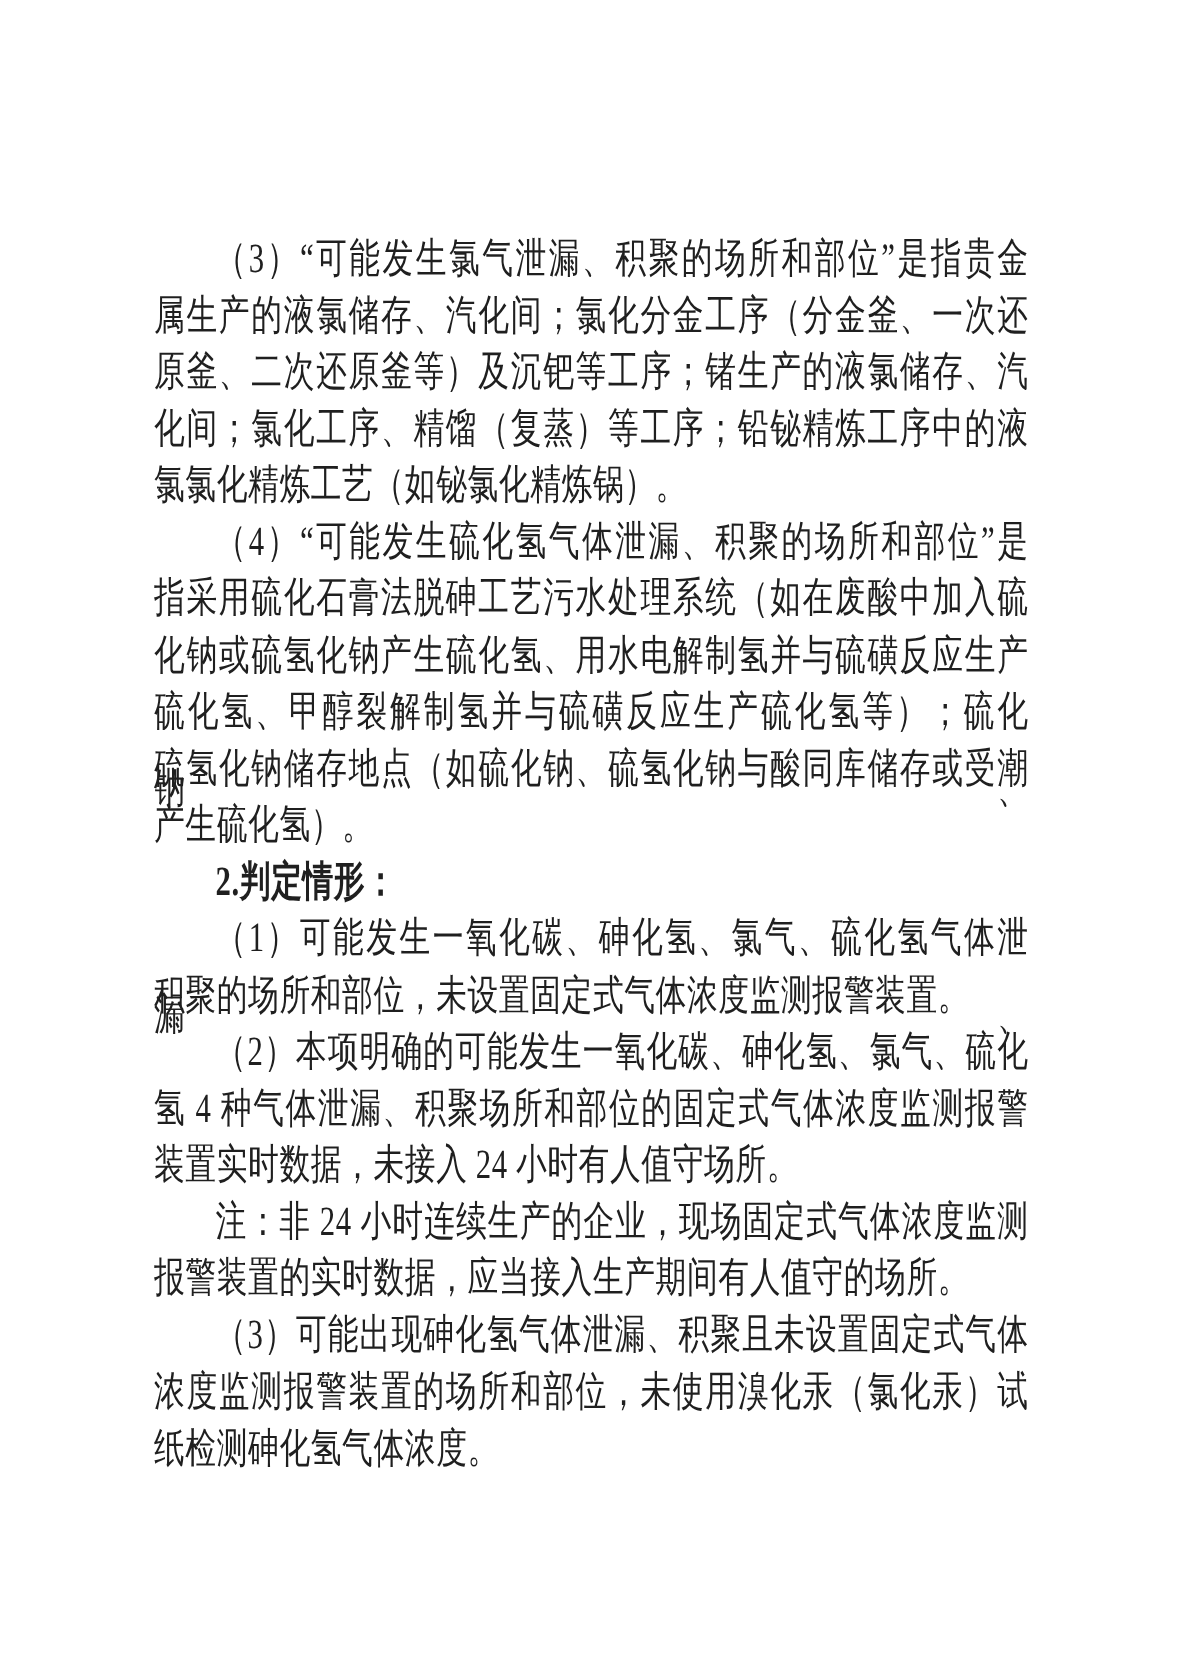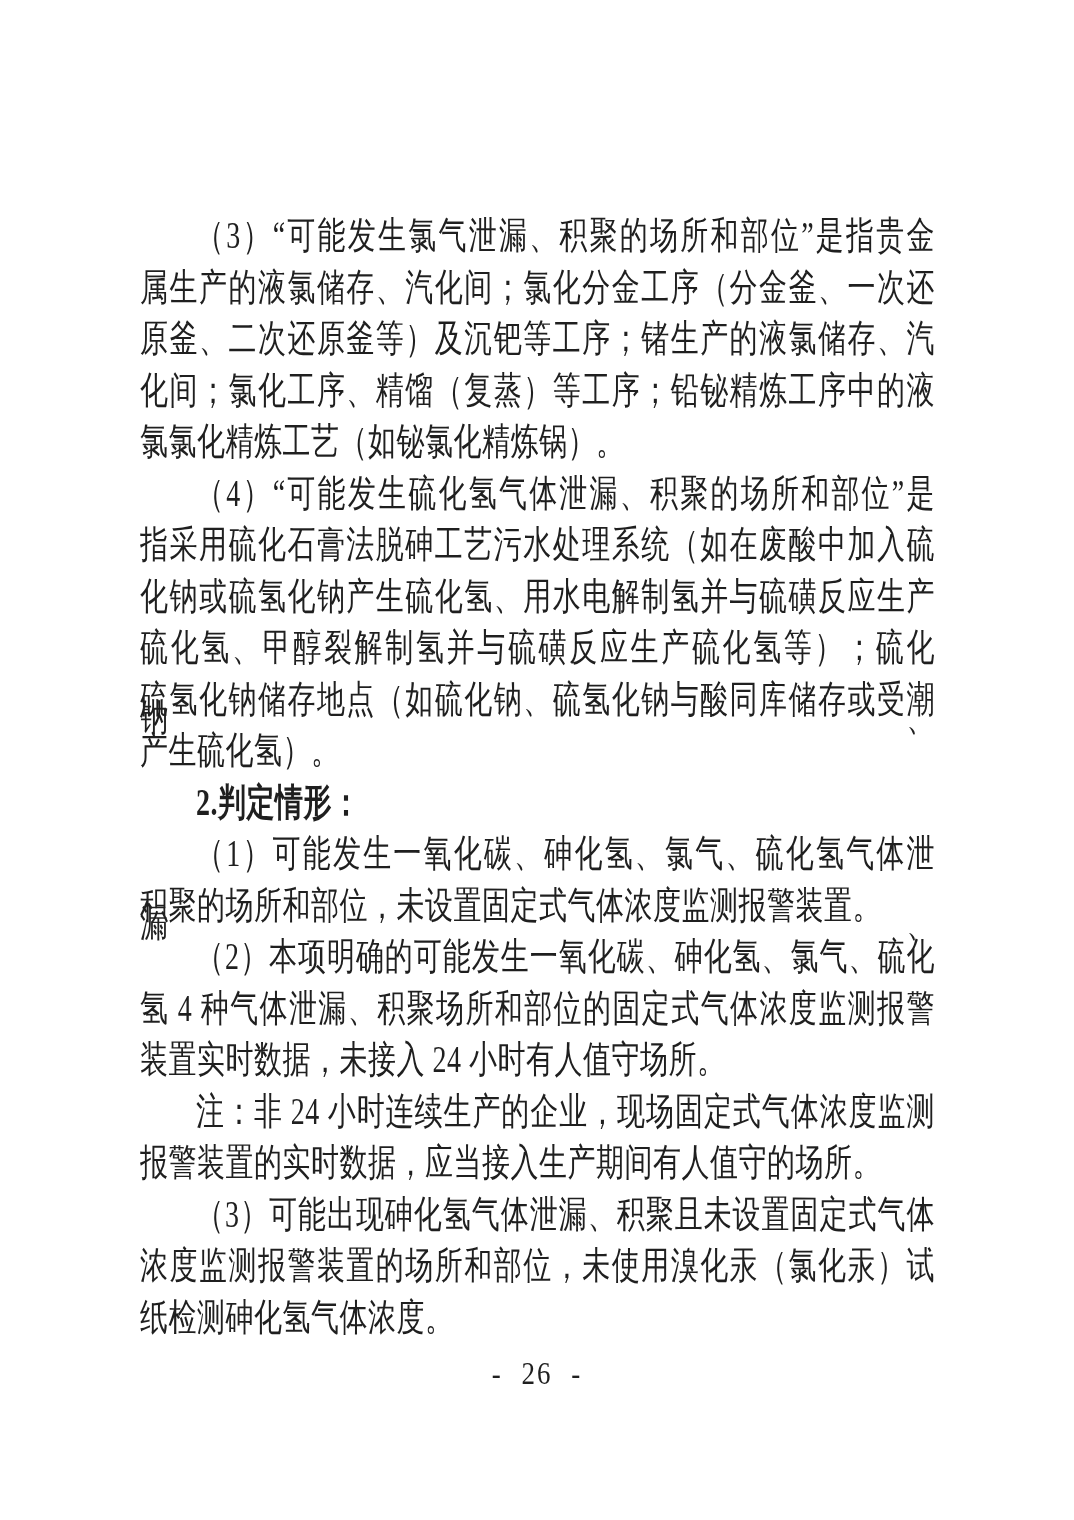--- a/index.html
+++ b/index.html
@@ -81,16 +81,13 @@
       <div class="line">积聚的场所和部位，未设置固定式气体浓度监测报警装置。</div>
       <div class="line indent justify">（2）本项明确的可能发生一氧化碳、砷化氢、氯气、硫化</div>
       <div class="line justify">氢 4 种气体泄漏、积聚场所和部位的固定式气体浓度监测报警</div>
       <div class="line">装置实时数据，未接入 24 小时有人值守场所。</div>
       <div class="line indent justify">注：非 24 小时连续生产的企业，现场固定式气体浓度监测</div>
       <div class="line">报警装置的实时数据，应当接入生产期间有人值守的场所。</div>
       <div class="line indent justify">（3）可能出现砷化氢气体泄漏、积聚且未设置固定式气体</div>
       <div class="line justify">浓度监测报警装置的场所和部位，未使用溴化汞（氯化汞）试</div>
       <div class="line">纸检测砷化氢气体浓度。</div>
     </div>
-  <div class="footer">
-    <span class="page-number">- 26 -</span>
-  </div>
 </div>
 
 </body></html>

